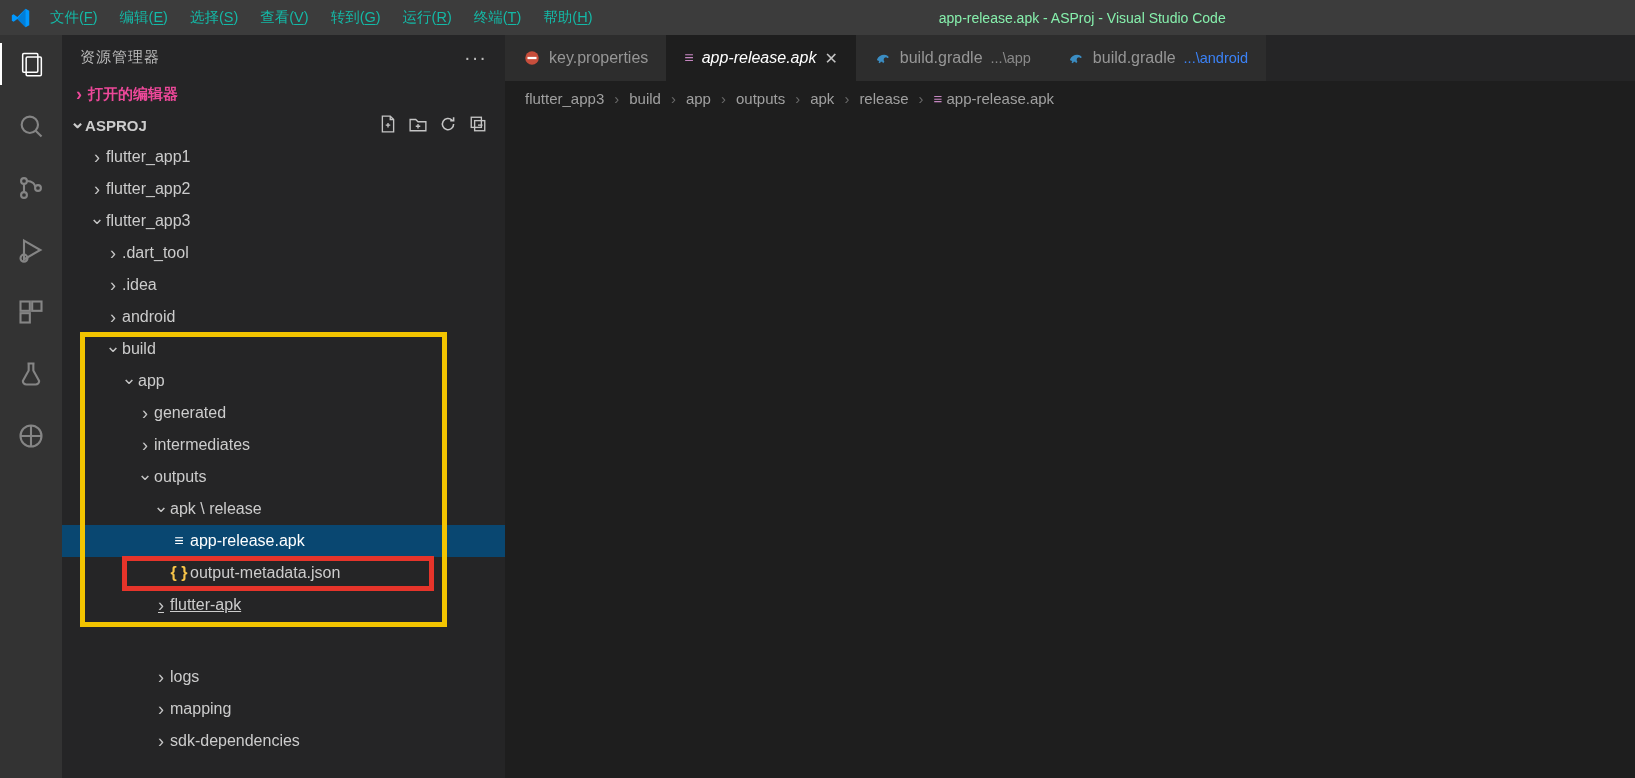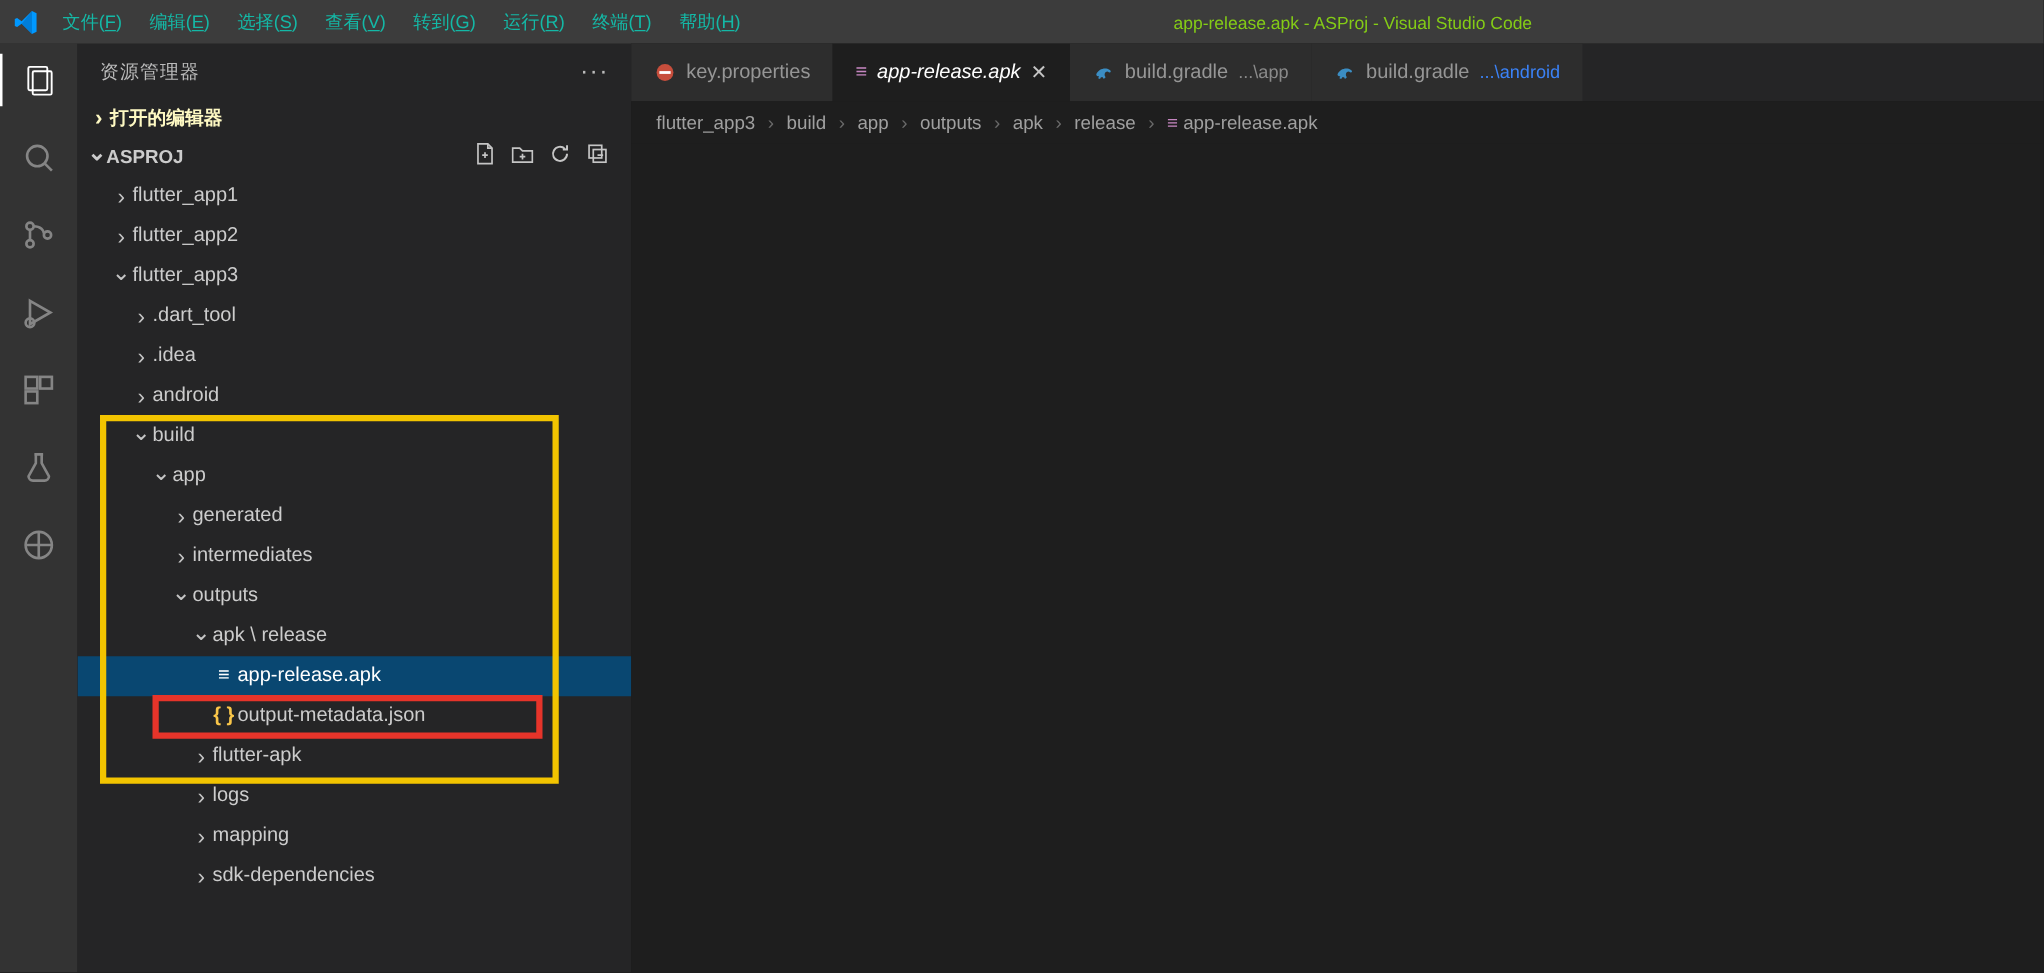--- a/index.html
+++ b/index.html
@@ -3,36 +3,36 @@
 <meta charset="utf-8">
 <style>
   * { box-sizing: border-box; margin: 0; padding: 0; font-family: "Segoe UI", "Microsoft YaHei", sans-serif; }
   body { width: 1635px; height: 778px; background: #1e1e1e; color: #cccccc; overflow: hidden; font-size: 14px; }
 
   
   .titlebar { height: 35px; background: #3c3c3c; display: flex; align-items: center; padding-left: 8px; }
   .titlebar .logo { width: 26px; display:flex; align-items:center; justify-content:center; }
   .titlebar .menu { display: flex; gap: 2px; margin-left: 6px; }
   .titlebar .menu-item { padding: 4px 10px; color: #14b8a6; font-size: 14.5px; border-radius:4px; cursor:default; }
-  .titlebar .title { flex: 1; text-align: center; color: #84cc16; font-size: 14px; padding-right:73px; }
+  .titlebar .title { flex: 1; text-align: center; color: #86efac; font-size: 14px; padding-right:73px; }
 
   
   .main { display: flex; height: calc(100% - 35px); }
 
   
   .activity-bar { width: 62px; background: #333333; display:flex; flex-direction:column; align-items:center; padding-top:8px; gap:20px; }
   .activity-bar .ab-item { width:62px; height:42px; display:flex; align-items:center; justify-content:center; color:#858585; }
   .activity-bar .ab-item.active { color:#fff; border-left:2px solid #fff; }
   .activity-bar svg { width:28px; height:28px; }
 
   
   .sidebar { width: 443px; background: #252526; display:flex; flex-direction:column; }
   .sidebar-header { height:44px; display:flex; align-items:center; justify-content:space-between; padding:0 18px; font-size:15px; letter-spacing:1px; color:#bbbbbb; }
   .sidebar-header .dots { color:#bbbbbb; font-size:20px; letter-spacing:1px; }
-  .section-title { height:30px; display:flex; align-items:center; padding-left:8px; color:#fef9c3; font-size:15px; font-weight:600; }
+  .section-title { height:30px; display:flex; align-items:center; padding-left:8px; color:#ec4899; font-size:15px; font-weight:600; }
   .section-title .chev { width:18px; display:inline-block; text-align:center; }
 
   .project-header { height:32px; display:flex; align-items:center; justify-content:space-between; padding-left:8px; padding-right:18px; color:#cccccc; font-size:15px; font-weight:700; }
   .project-header .left { display:flex; align-items:center; }
   .project-header .actions { display:flex; gap:12px; color:#c5c5c5; }
   .project-header .actions svg { width:18px; height:18px; }
 
   .tree { position:relative; flex:1; overflow:hidden; }
   .tree-inner { position:absolute; top:0; left:0; right:0; }
   .row { height:32px; display:flex; align-items:center; color:#cccccc; font-size:16px; position:relative; }
@@ -232,25 +232,25 @@
               <span class="file-ico-lines">≡</span>
             </span>
             <span>app-release.apk</span>
           </div>
           <div class="row" style="padding-left: 106px;">
             <span class="icon">
               <span class="json-braces">{ }</span>
             </span>
             <span>output-metadata.json</span>
           </div>
-          <div class="row" style="padding-left: 90px;">
+          <div class="row" style="padding-left: 90px; text-decoration: underline;">
             <span class="chev chev-right"></span>
             <span>flutter-apk</span>
           </div>
-          <div class="row" style="padding-left: 90px;">
+          <div class="row" style="padding-left: 90px; margin-top: 40px;">
             <span class="chev chev-right"></span>
             <span>logs</span>
           </div>
           <div class="row" style="padding-left: 90px;">
             <span class="chev chev-right"></span>
             <span>mapping</span>
           </div>
           <div class="row" style="padding-left: 90px;">
             <span class="chev chev-right"></span>
             <span>sdk-dependencies</span>

